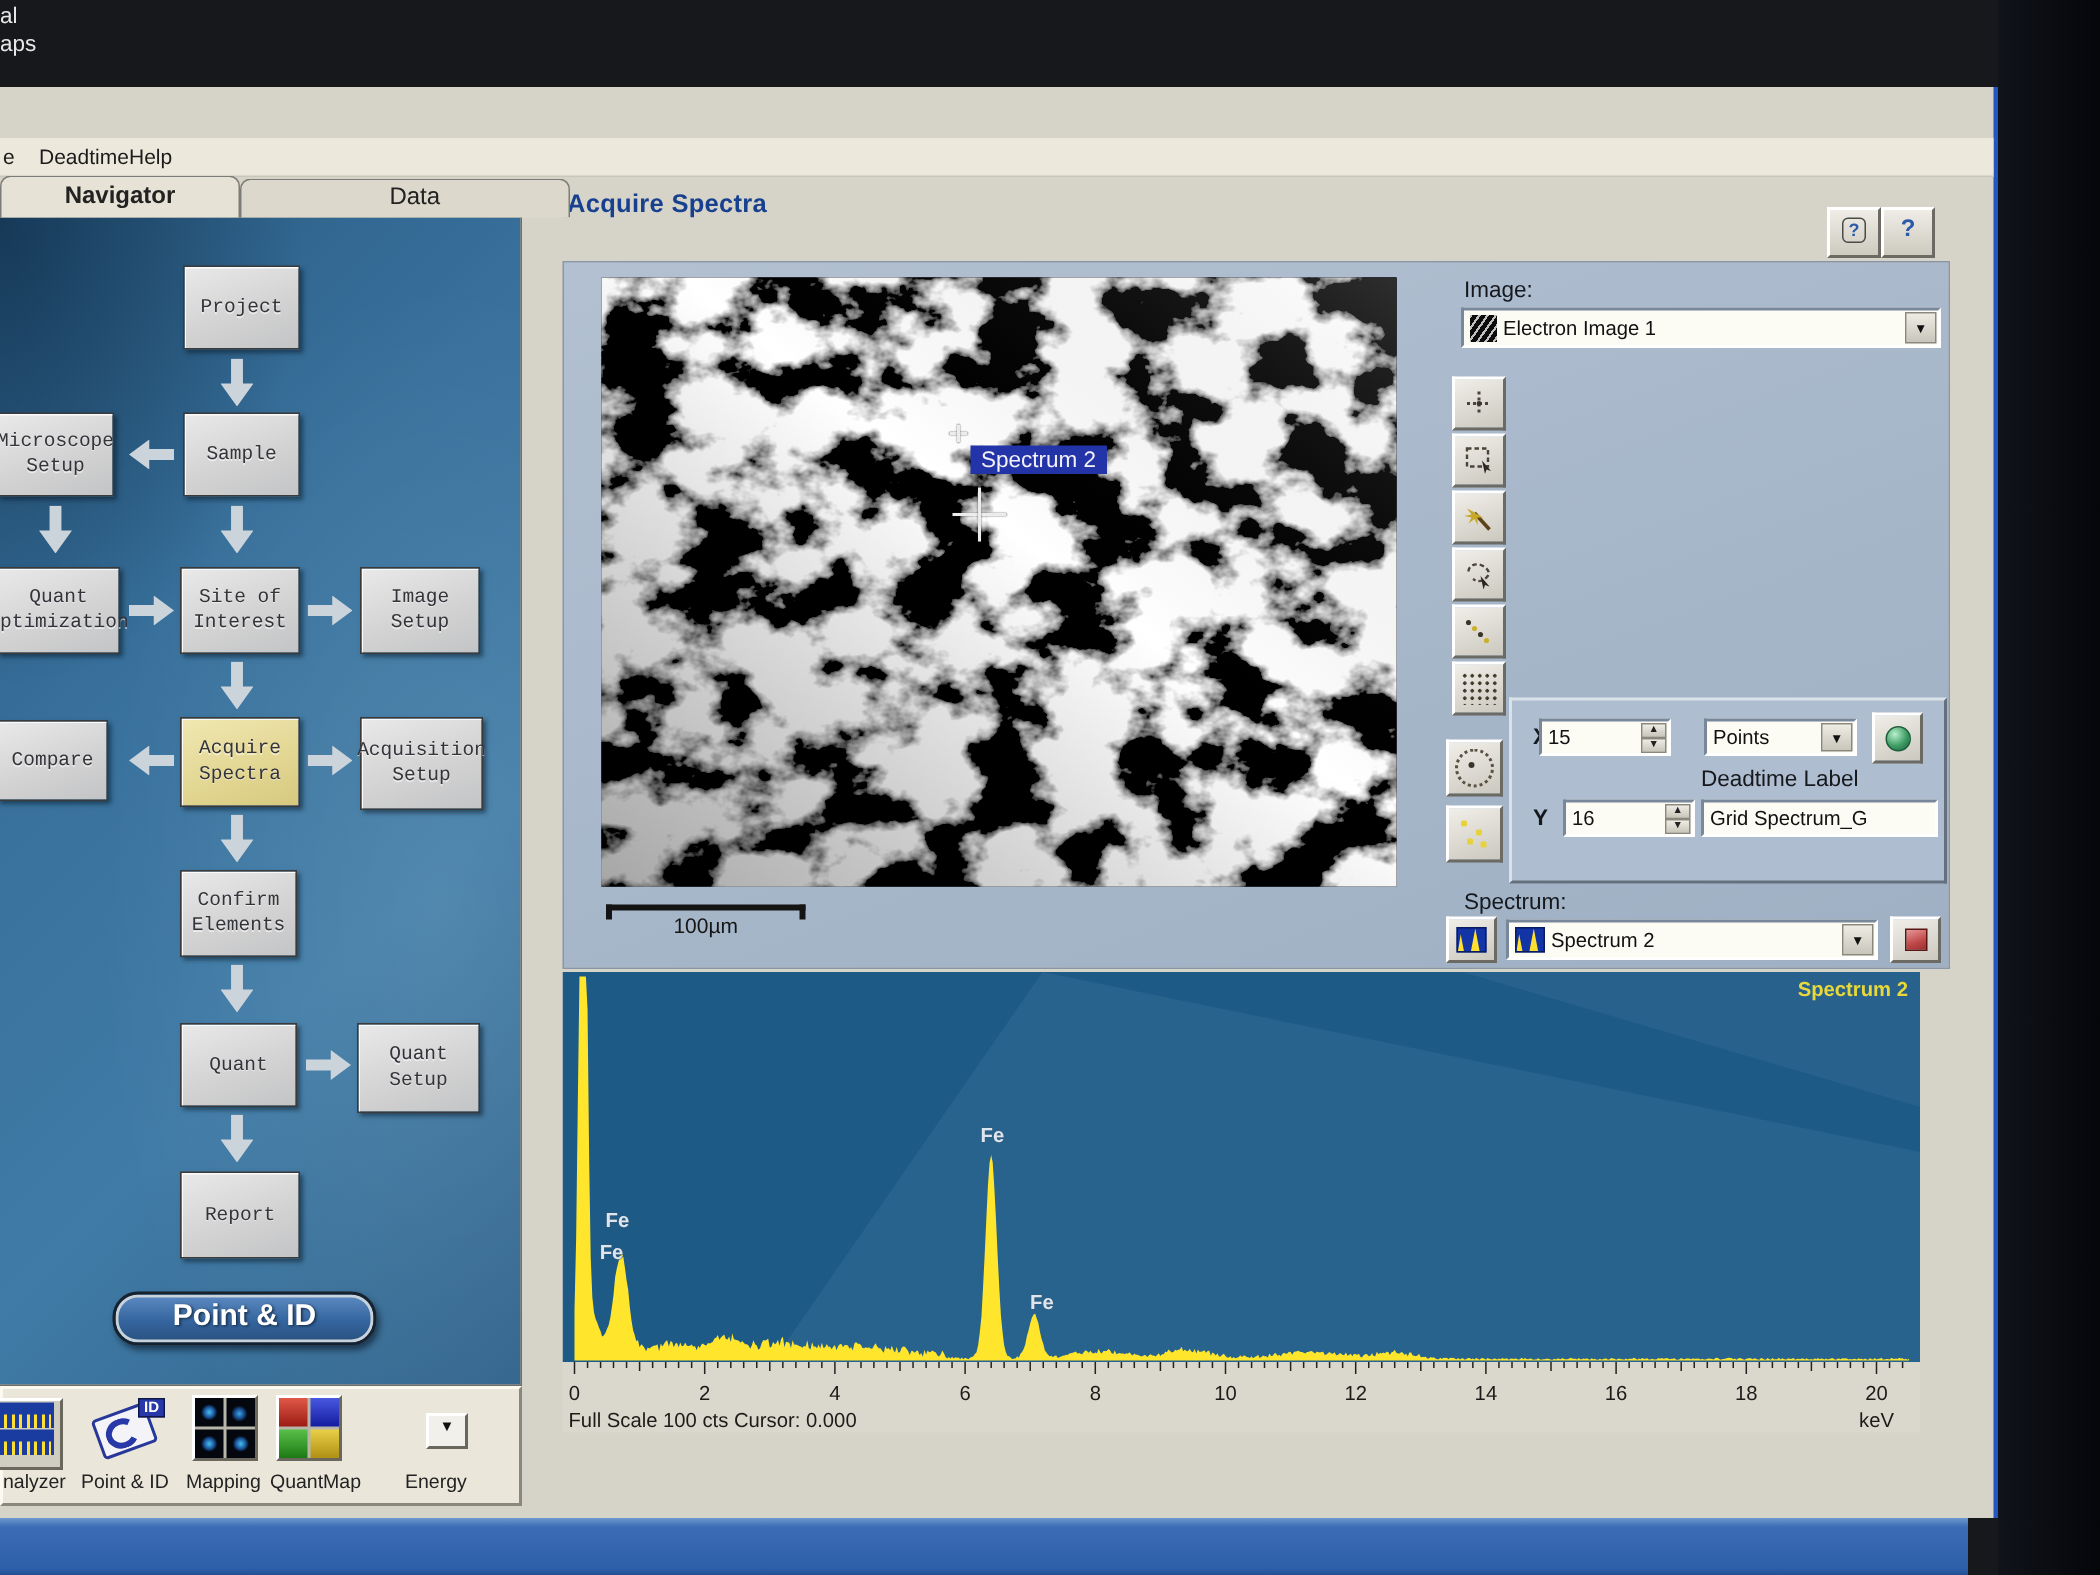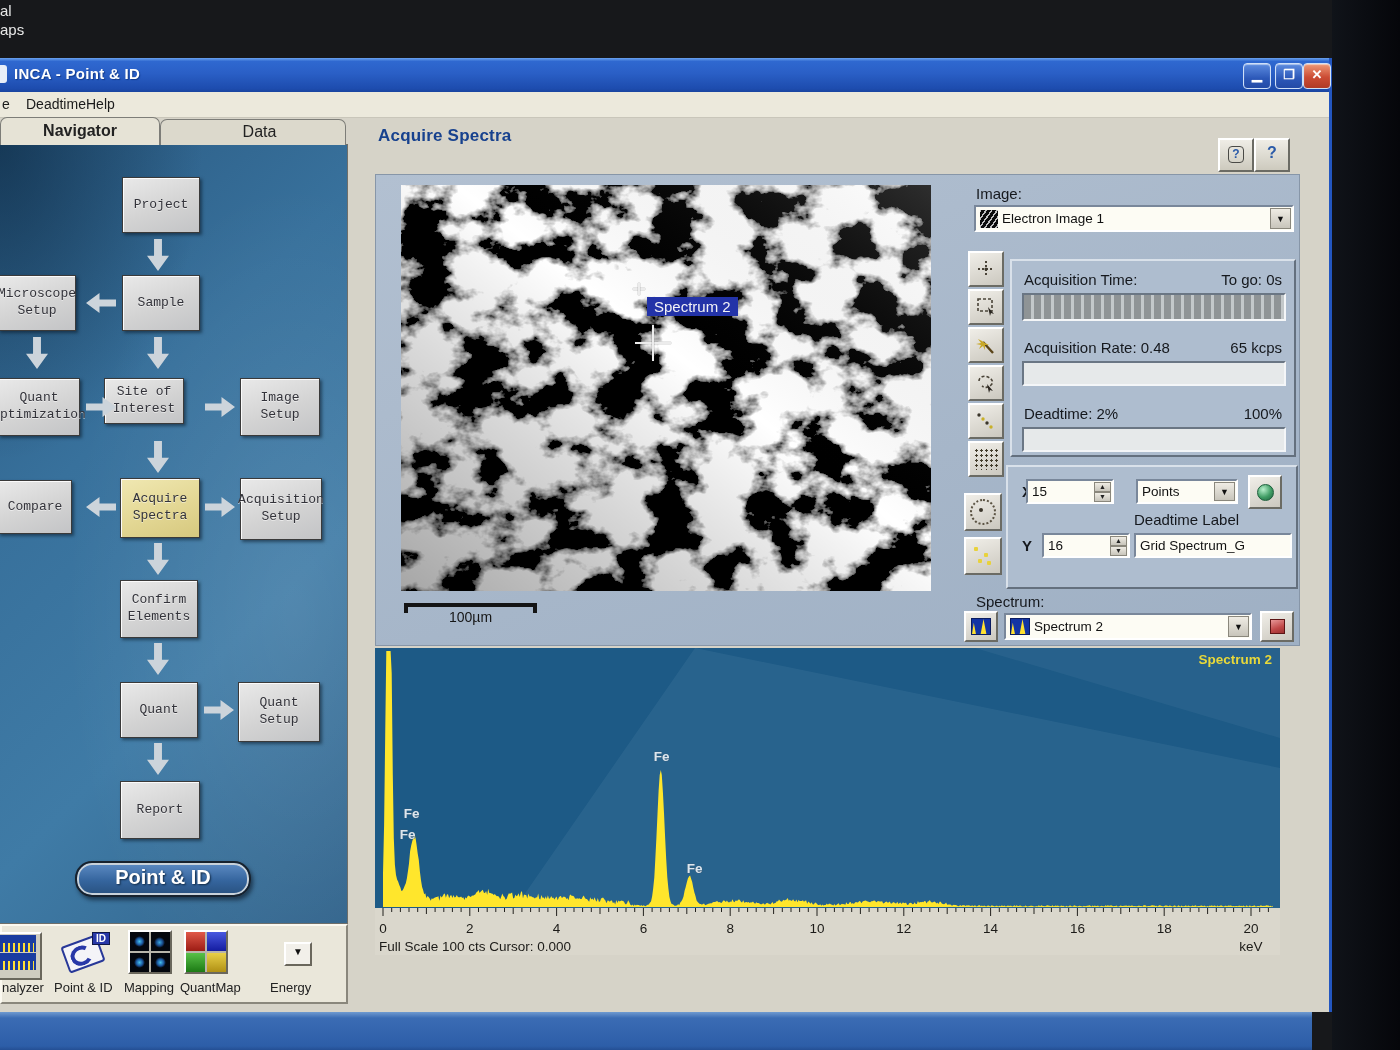--- a/index.html
+++ b/index.html
@@ -22,21 +22,21 @@
   .winbtn{position:absolute;top:5px;width:26px;height:24px;border-radius:4px;border:1px solid #cfe0f8;
     color:#fff;text-align:center;line-height:22px;font-size:13px;font-weight:bold;
     background:linear-gradient(180deg,#5d8ce0,#2c58b8 60%,#234aa6);box-shadow:inset 0 1px 1px rgba(255,255,255,.5);}
   .winbtn.close{background:linear-gradient(180deg,#ee9a78,#cc4c34 55%,#b03a26);}
   #menubar{position:absolute;left:0;top:34px;width:100%;height:25px;background:#ece9dc;border-bottom:1px solid #c9c6ba;}
   .menuitem{position:absolute;top:4px;font-size:14px;color:#1b1b1b;}
   
   .tab{position:absolute;box-sizing:border-box;border:1px solid #7d7d78;border-bottom:none;
     border-radius:7px 7px 0 0;text-align:center;font-size:16px;color:#222;}
   #tab-nav{left:0;top:59px;width:160px;height:28px;background:#e6e3d6;font-weight:bold;line-height:26px;z-index:3;}
-  #tab-data{left:160px;top:61px;width:186px;height:26px;background:#dcd9cc;line-height:24px;z-index:2;padding-left:13px;}
+  #tab-data{left:160px;top:61px;width:220px;height:26px;background:#dcd9cc;line-height:24px;z-index:2;padding-left:13px;}
   
   #navpanel{position:absolute;left:0;top:86px;width:348px;height:780px;overflow:hidden;
     border:1px solid #6f6f6a;border-left:none;box-sizing:border-box;
     background:
       radial-gradient(130% 90% at 0% 0%,rgba(6,30,52,.55) 0,rgba(6,30,52,0) 45%),
       radial-gradient(120% 100% at 85% 60%,rgba(255,255,255,.10) 0,rgba(255,255,255,0) 55%),
       linear-gradient(135deg,#2a5a82 0,#38719c 35%,#3f7ba6 65%,#32648c 100%);}
   .flowbox{position:absolute;box-sizing:border-box;text-align:center;font-size:13px;line-height:1.3;
     color:#33333a;white-space:pre-line;display:flex;align-items:center;justify-content:center;
     background:linear-gradient(160deg,#e9e9e9 0,#d3d3d3 55%,#c3c4c6 100%);
@@ -139,45 +139,38 @@
 </head>
 <body>
 
 <div id="screen">
 
   <div class="desk-label" style="top:2px">al</div>
   <div class="desk-label" style="top:21px">aps</div>
 
   <div id="win">
 
-    <div id="titlebar">
-      <div class="ticon"></div>
-      <div id="title-text">INCA - Point &amp; ID</div>
-      <div class="winbtn" style="left:1243px">▁</div>
-      <div class="winbtn" style="left:1275px">❐</div>
-      <div class="winbtn close" style="left:1303px">✕</div>
-    </div>
 
     <div id="menubar">
       <div class="menuitem" style="left:2px">e</div>
       <div class="menuitem" style="left:26px">Deadtime</div>
       <div class="menuitem" style="left:86px">Help</div>
     </div>
 
     <div class="tab" id="tab-nav">Navigator</div>
     <div class="tab" id="tab-data">Data</div>
 
     <div id="navpanel">
       <div class="flowbox" style="left:122px;top:32px;width:78px;height:56px">Project</div>
       <div class="flowbox" style="left:-2px;top:130px;width:78px;height:56px">Microscope
 Setup</div>
       <div class="flowbox" style="left:122px;top:130px;width:78px;height:56px">Sample</div>
       <div class="flowbox" style="left:-2px;top:233px;width:82px;height:58px">Quant
 Optimization</div>
-      <div class="flowbox" style="left:104px;top:233px;width:80px;height:46px">Site of
+      <div class="flowbox" style="left:120px;top:233px;width:80px;height:58px">Site of
 Interest</div>
       <div class="flowbox" style="left:240px;top:233px;width:80px;height:58px">Image
 Setup</div>
       <div class="flowbox" style="left:-2px;top:335px;width:74px;height:54px">Compare</div>
       <div class="flowbox active" style="left:120px;top:333px;width:80px;height:60px">Acquire
 Spectra</div>
       <div class="flowbox" style="left:240px;top:333px;width:82px;height:62px">Acquisition
 Setup</div>
       <div class="flowbox" style="left:120px;top:435px;width:78px;height:58px">Confirm
 Elements</div>
@@ -307,31 +300,20 @@
             <circle cx="4" cy="5" r="1.7" fill="#3a352a"></circle>
             <circle cx="8" cy="9" r="1.7" fill="#c8b028"></circle>
             <circle cx="12" cy="13" r="1.7" fill="#3a352a"></circle>
             <circle cx="16" cy="17" r="1.7" fill="#c8b028"></circle>
           </svg>
       </div>
       <div class="toolbtn" style="left:592px;top:266px">
         <div id="ic-griddots"></div>
       </div>
 
-      <div class="groupbox" style="left:634px;top:84px;width:286px;height:198px">
-        <div class="plabel" style="left:12px;top:10px">Acquisition Time:</div>
-        <div class="plabel" style="right:12px;top:10px">To go: 0s</div>
-        <div class="bar filled" style="left:10px;top:32px;width:264px;height:28px"></div>
-        <div class="plabel" style="left:12px;top:78px">Acquisition Rate: 0.48</div>
-        <div class="plabel" style="right:12px;top:78px">65 kcps</div>
-        <div class="bar" style="left:10px;top:100px;width:264px;height:25px"></div>
-        <div class="plabel" style="left:12px;top:144px">Deadtime: 2%</div>
-        <div class="plabel" style="right:12px;top:144px">100%</div>
-        <div class="bar" style="left:10px;top:166px;width:264px;height:25px"></div>
-      </div>
 
       <div class="toolbtn" style="left:588px;top:318px;width:38px;height:38px">
         <div id="ic-target"></div>
       </div>
       <div class="toolbtn" style="left:588px;top:362px;width:38px;height:38px">
         <div id="ic-scatter">
           <div class="ydot" style="left:2px;top:2px"></div>
             <div class="ydot" style="left:12px;top:8px"></div>
           <div class="ydot" style="left:6px;top:14px"></div>
             <div class="ydot" style="left:15px;top:16px"></div>

